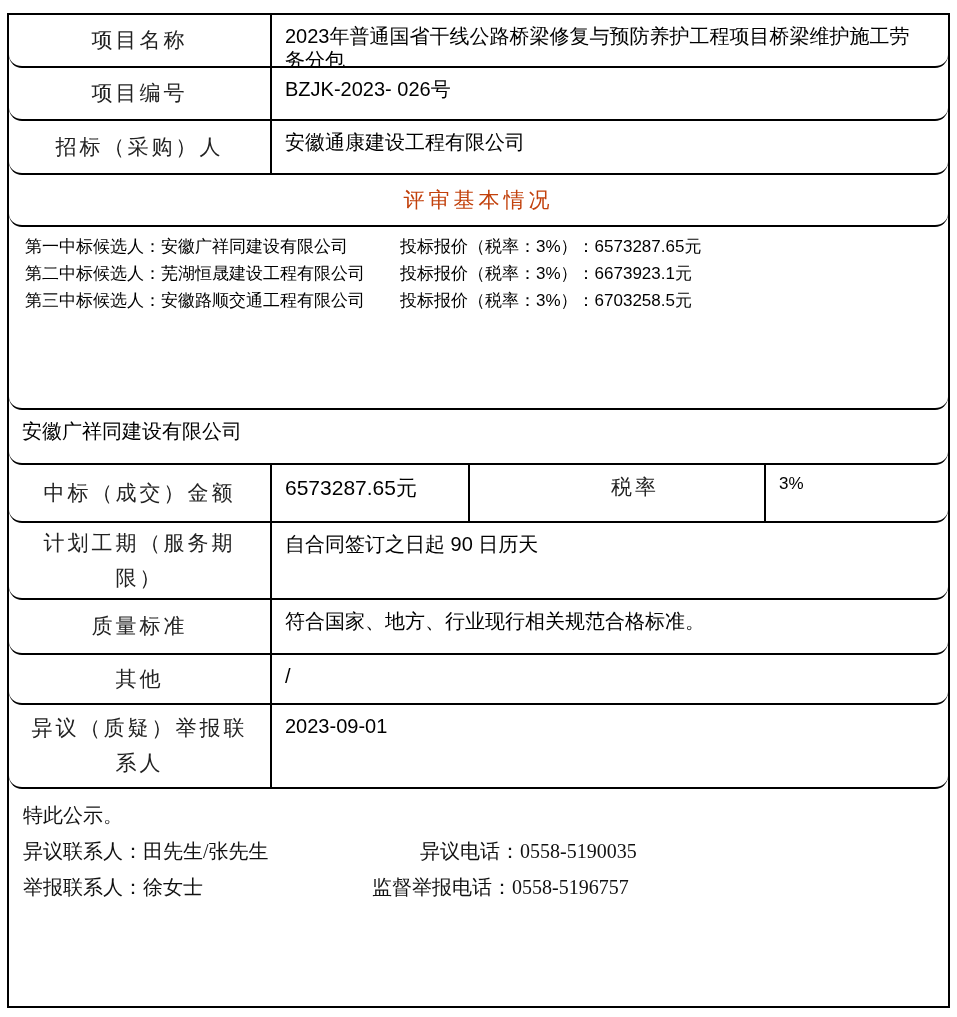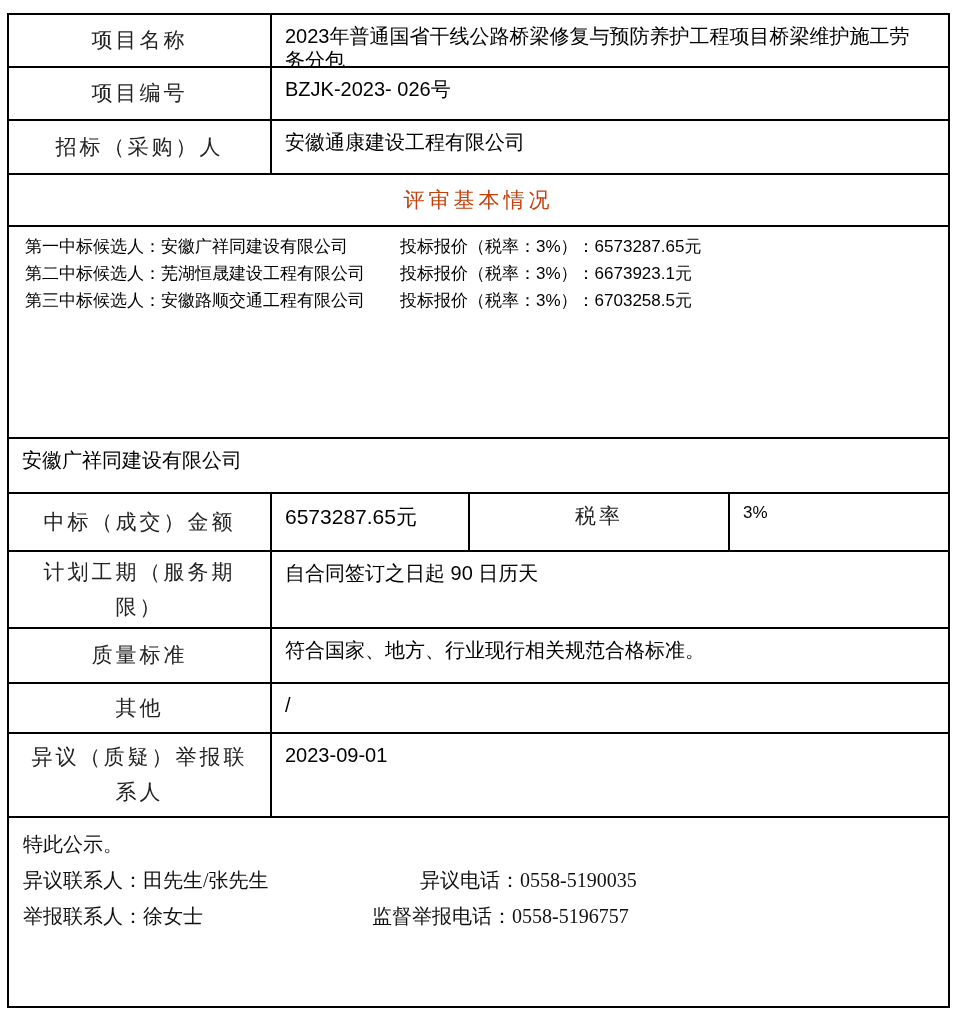--- a/index.html
+++ b/index.html
@@ -22,20 +22,21 @@
     border: 2px solid #000000;
     background: #ffffff;
     display: flex;
     flex-direction: column;
   }
 
   .row {
     display: flex;
     border-bottom: 2px solid #000000;
     flex-shrink: 0;
+    border-radius: 13px;
   }
   .row:last-child { border-bottom: none; flex: 1; }
 
   .cell { overflow: hidden; }
 
   
   .label-cell {
     width: 263px;
     border-right: 2px solid #000000;
     display: flex;
@@ -91,20 +92,21 @@
   }
   .tax-label-cell {
     width: 260px;
     border-right: 2px solid #000000;
     text-align: center;
     padding-top: 8px;
     font-family: "Liberation Serif", serif;
     font-size: 21px;
     letter-spacing: 3px;
     color: #222222;
+    margin-left: 36px;
   }
   .tax-value-cell {
     flex: 1;
     padding: 9px 8px 0 13px;
     font-size: 17px;
   }
 
   
   .footer-cell {
     flex: 1;
@@ -135,21 +137,21 @@
   <div class="row" style="height:54px">
     <div class="cell label-cell">招标（采购）人</div>
     <div class="cell value-cell">安徽通康建设工程有限公司</div>
   </div>
 
 
   <div class="row" style="height:52px">
     <div class="cell review-header-cell">评审基本情况</div>
   </div>
 
-  <div class="row" style="height:212px">
+  <div class="row" style="height:183px">
     <div class="cell candidates-cell">
       <div class="cand-line">
         <span class="cand-name">第一中标候选人：安徽广祥同建设有限公司</span>
         <span class="cand-bid">投标报价（税率：3%）：6573287.65元</span>
       </div>
       <div class="cand-line">
         <span class="cand-name">第二中标候选人：芜湖恒晟建设工程有限公司</span>
         <span class="cand-bid">投标报价（税率：3%）：6673923.1元</span>
       </div>
       <div class="cand-line">

